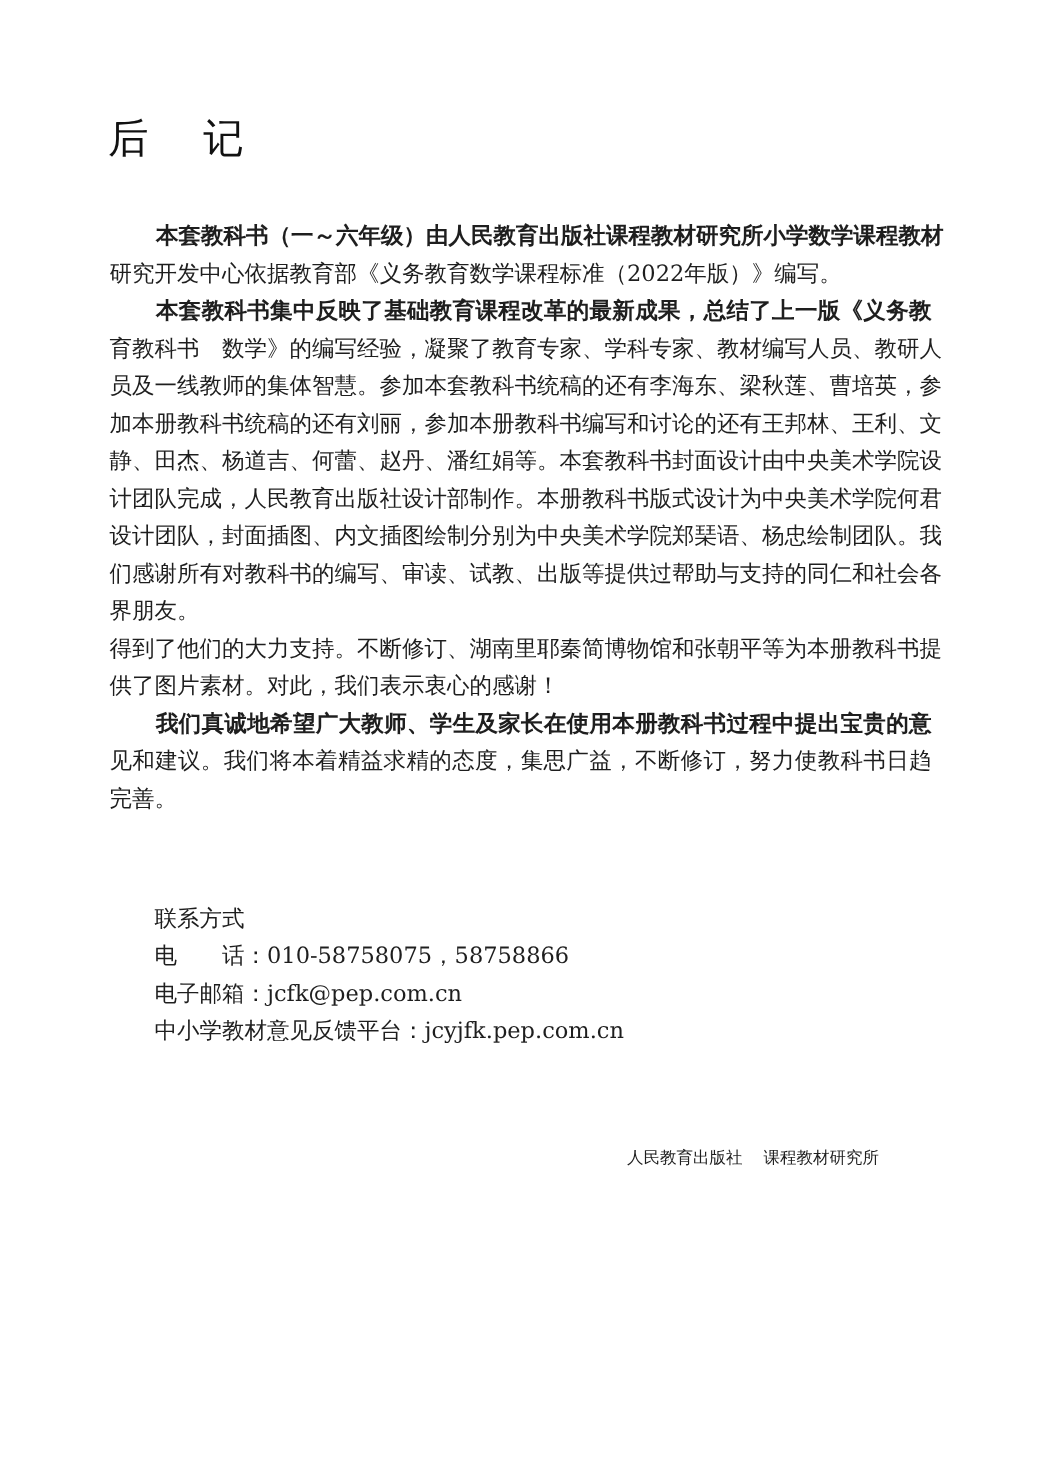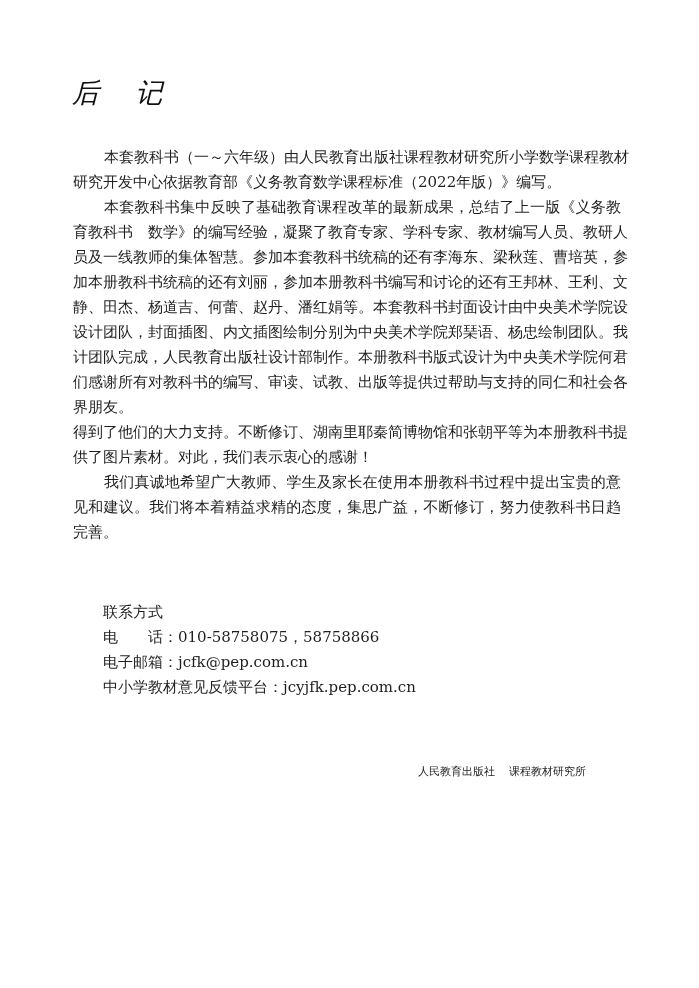--- a/index.html
+++ b/index.html
@@ -1,24 +1,24 @@
 <!DOCTYPE html>
 <html><head>
 <meta charset="utf-8">
 <style>
   html, body { margin: 0; padding: 0; background: #ffffff; }
   body { width: 699px; height: 988px; position: relative; overflow: hidden;
          font-family: "DejaVu Serif", "Liberation Serif", serif; color: #1e1e1e; }
   .page { position: absolute; left: 0; top: 0; width: 699px; height: 988px; background: #fff; }
   .title { position: absolute; left: 72px; top: 76px; font-size: 27px; line-height: 34px;
-           letter-spacing: 14px; font-weight: normal; margin: 0; color: #111; font-style: italic; }
+           letter-spacing: 14px; font-weight: normal; margin: 0; color: #111; }
   .body { position: absolute; left: 73px; top: 145px; width: 548px; }
   .line { height: 25px; line-height: 25px; font-size: 15px; white-space: nowrap;
           text-align: justify; text-align-last: justify; }
-  .line.indent { padding-left: 31px; }
+  .line.indent { padding-left: 31px; font-weight: bold; }
   .line.last { text-align-last: left; }
   .contact { position: absolute; left: 103px; top: 600px; }
   .contact .line { text-align-last: left; text-align: left; }
   .footer { position: absolute; left: 418px; top: 762px; font-size: 11px; line-height: 20px;
             white-space: nowrap; }
   .footer span + span { margin-left: 14px; }
 </style>
 </head>
 <body>
 
@@ -28,22 +28,22 @@
   <div class="body">
 
     <div class="line indent">本套教科书（一～六年级）由人民教育出版社课程教材研究所小学数学课程教材</div>
     <div class="line last">研究开发中心依据教育部《义务教育数学课程标准（2022年版）》编写。</div>
 
     <div class="line indent">本套教科书集中反映了基础教育课程改革的最新成果，总结了上一版《义务教</div>
     <div class="line">育教科书　数学》的编写经验，凝聚了教育专家、学科专家、教材编写人员、教研人</div>
     <div class="line">员及一线教师的集体智慧。参加本套教科书统稿的还有李海东、梁秋莲、曹培英，参</div>
     <div class="line">加本册教科书统稿的还有刘丽，参加本册教科书编写和讨论的还有王邦林、王利、文</div>
     <div class="line">静、田杰、杨道吉、何蕾、赵丹、潘红娟等。本套教科书封面设计由中央美术学院设</div>
+    <div class="line">计团队完成，人民教育出版社设计部制作。本册教科书版式设计为中央美术学院何君</div>
     <div class="line">设计团队，封面插图、内文插图绘制分别为中央美术学院郑琹语、杨忠绘制团队。我</div>
-    <div class="line">计团队完成，人民教育出版社设计部制作。本册教科书版式设计为中央美术学院何君</div>
     <div class="line">们感谢所有对教科书的编写、审读、试教、出版等提供过帮助与支持的同仁和社会各</div>
     <div class="line last">界朋友。</div>
 
     <div class="line">得到了他们的大力支持。不断修订、湖南里耶秦简博物馆和张朝平等为本册教科书提</div>
     <div class="line last">供了图片素材。对此，我们表示衷心的感谢！</div>
 
     <div class="line indent">我们真诚地希望广大教师、学生及家长在使用本册教科书过程中提出宝贵的意</div>
     <div class="line">见和建议。我们将本着精益求精的态度，集思广益，不断修订，努力使教科书日趋</div>
     <div class="line last">完善。</div>
   </div>

